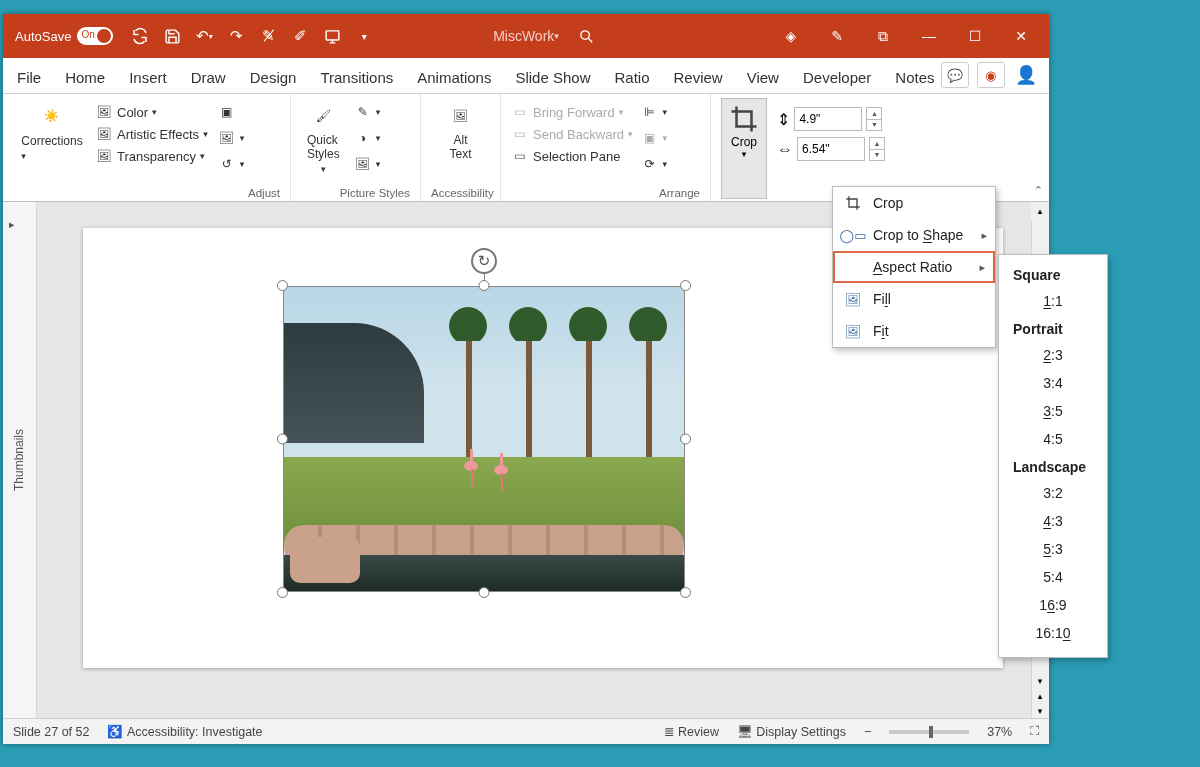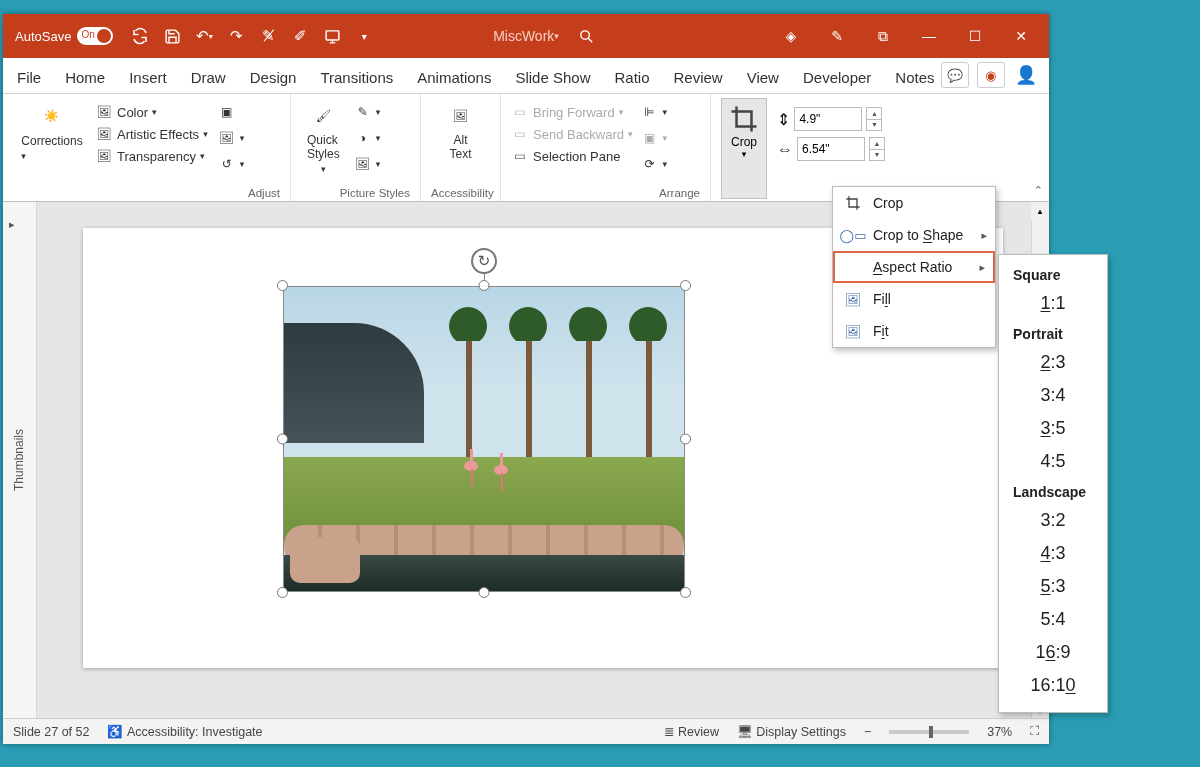--- a/index.html
+++ b/index.html
@@ -77,21 +77,21 @@
 
 .dropdown{position:absolute;background:#fff;border:1px solid #bcbcbc;box-shadow:2px 3px 6px rgba(0,0,0,.25);font-size:14px;color:#222;z-index:50;}
 .dd-item{display:flex;align-items:center;gap:10px;padding:7px 14px 7px 10px;cursor:pointer;position:relative;}
 .dd-item .dico{width:20px;height:18px;display:flex;align-items:center;justify-content:center;color:#3a6ea5;font-size:13px;}
 .dd-item .chev{position:absolute;right:8px;font-size:11px;color:#555;}
 .dd-highlight{background:#fff;border:2px solid #e06648;padding:5px 12px 5px 8px;}
 
 .crop-menu{left:832px;top:186px;width:164px;}
 .ratio-menu{left:998px;top:254px;width:110px;padding:6px 0 10px;}
 .ratio-head{font-weight:600;padding:6px 14px 4px;font-size:14px;}
-.ratio-opt{padding:6px 0;text-align:center;font-size:18px;cursor:pointer;}
+.ratio-opt{padding:6px 0;text-align:center;font-size:14px;cursor:pointer;}
 .und{text-decoration:underline;text-underline-offset:2px;}
 
 svg{display:block;}
 </style>
 </head>
 <body>
 
 <div class="app-window">
 
   <div class="titlebar">

